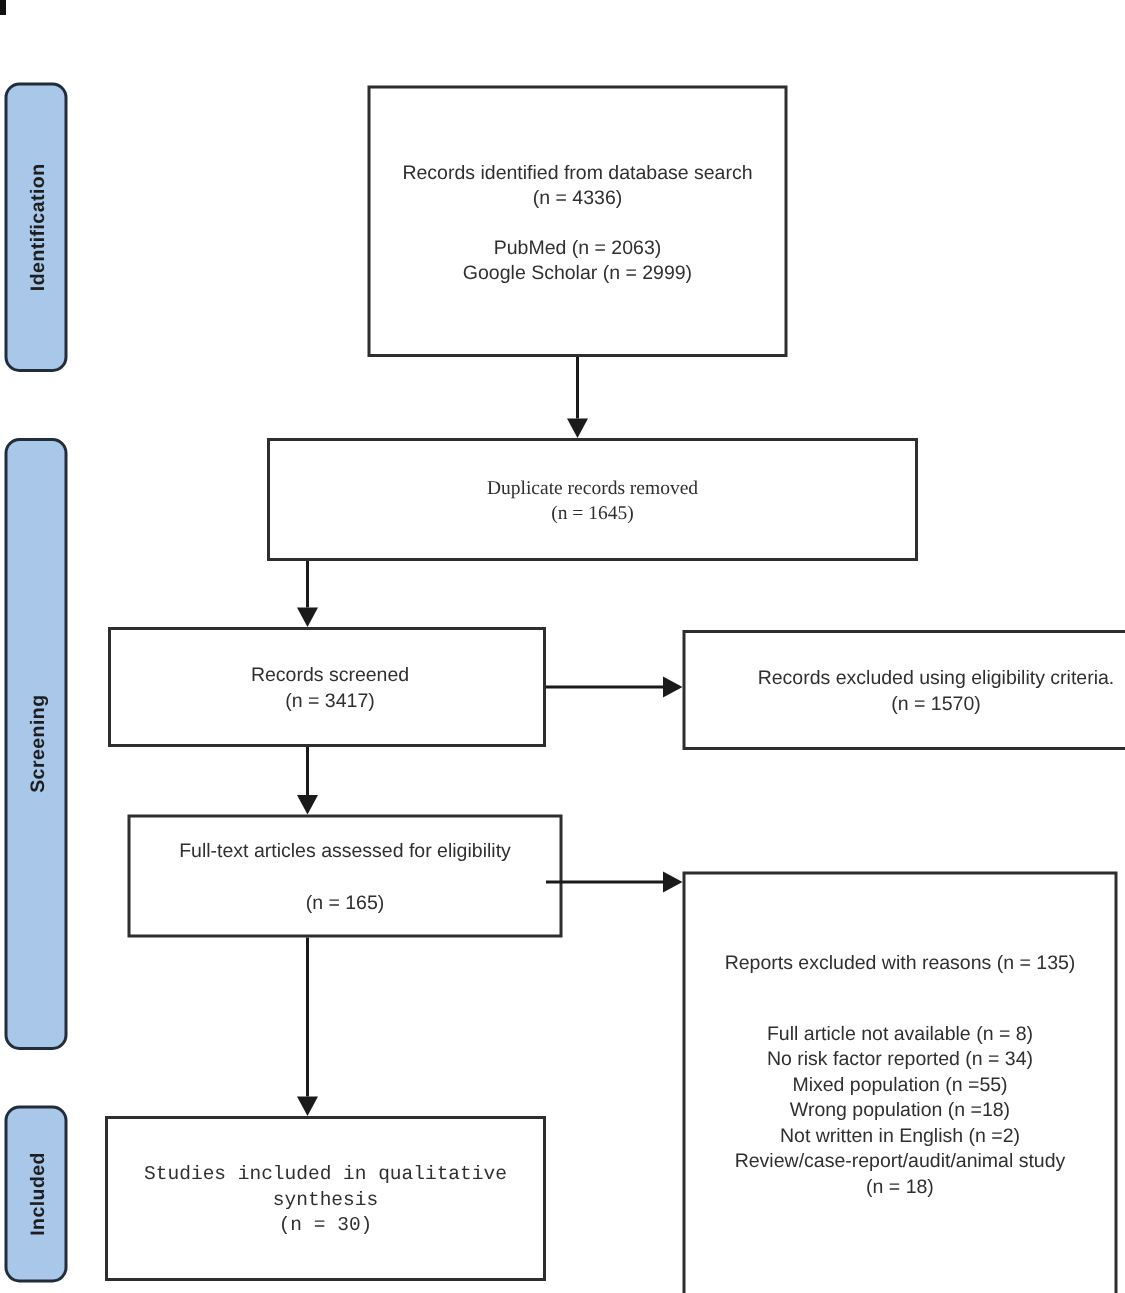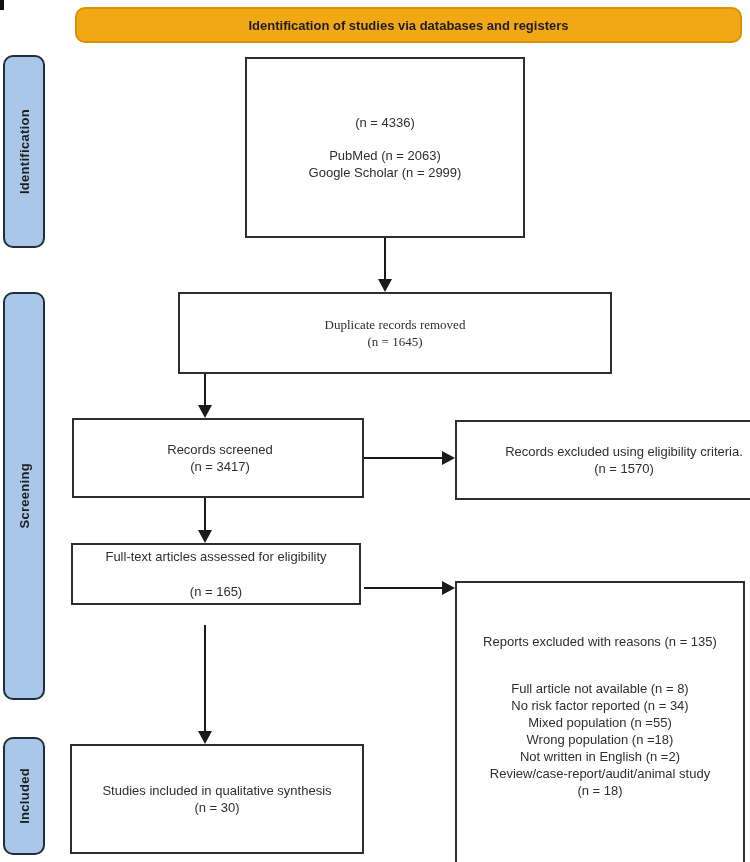--- a/index.html
+++ b/index.html
@@ -77,28 +77,28 @@
     text-align: center;
     font-size: 13px;
     line-height: 17px;
     color: var(--text);
     padding: 4px 8px;
   }
   .box-records-identified { left: 245px; top: 57px;  width: 280px; height: 181px; }
   .box-duplicates        { left: 178px; top: 292px; width: 434px; height: 82px; font-family: Liberation Serif, serif;  }
   .box-screened          { left: 72px;  top: 418px; width: 292px; height: 80px; padding-left: 12px;  }
   .box-rec-excluded      { left: 455px; top: 420px; width: 338px; height: 80px;  }
-  .box-fulltext          { left: 71px;  top: 543px; width: 290px; height: 62px; gap: 18px;  }
+  .box-fulltext          { left: 85px;  top: 543px; width: 290px; height: 82px; gap: 18px;  }
   .box-rep-excluded      {
     left: 455px; top: 545px; width: 290px; height: 298px;
     justify-content: flex-start;
     padding-top: 50px;
     margin-top: 36px;
   }
-  .box-studies-included  { left: 70px;  top: 744px; width: 294px; height: 110px; }
+  .box-studies-included  { left: 70px;  top: 744px; width: 294px; height: 110px; font-family: Liberation Mono, monospace; }
   .spacer16 { height: 16px; }
   .spacer30 { height: 30px; }
   .varrow {
     position: absolute;
     width: 14px;
     display: flex;
     flex-direction: column;
     align-items: center;
   }
   .varrow .line { width: 2px; flex: 1; background: var(--arrow); }
@@ -129,35 +129,33 @@
   .arrow-3 { left: 364px; top: 451px; width: 91px; }
   .arrow-5 { left: 364px; top: 581px; width: 91px; }
 </style>
 </head>
 <body>
 
 <div class="canvas">
 
   <div class="corner-mark"></div>
 
-  <div class="banner">
-    <span>Identification of studies via databases and registers</span>
-  </div>
 
   <div class="stage stage-identification">
     <span class="vtext">Identification</span>
   </div>
   <div class="stage stage-screening">
     <span class="vtext">Screening</span>
   </div>
   <div class="stage stage-included">
     <span class="vtext">Included</span>
   </div>
 
   <div class="box box-records-identified">
+    <div>Records identified from database search</div>
     <div>(n = 4336)</div>
     <div class="spacer16"></div>
     <div>PubMed (n = 2063)</div>
     <div>Google Scholar (n = 2999)</div>
   </div>
 
   <div class="varrow arrow-1">
     <div class="line"></div>
     <div class="head"></div>
   </div>

